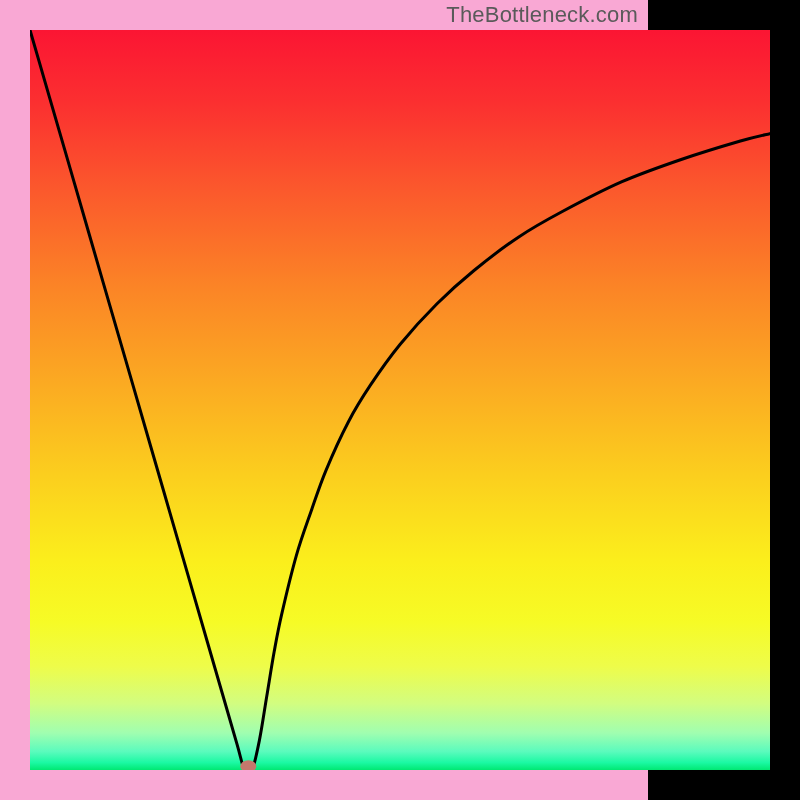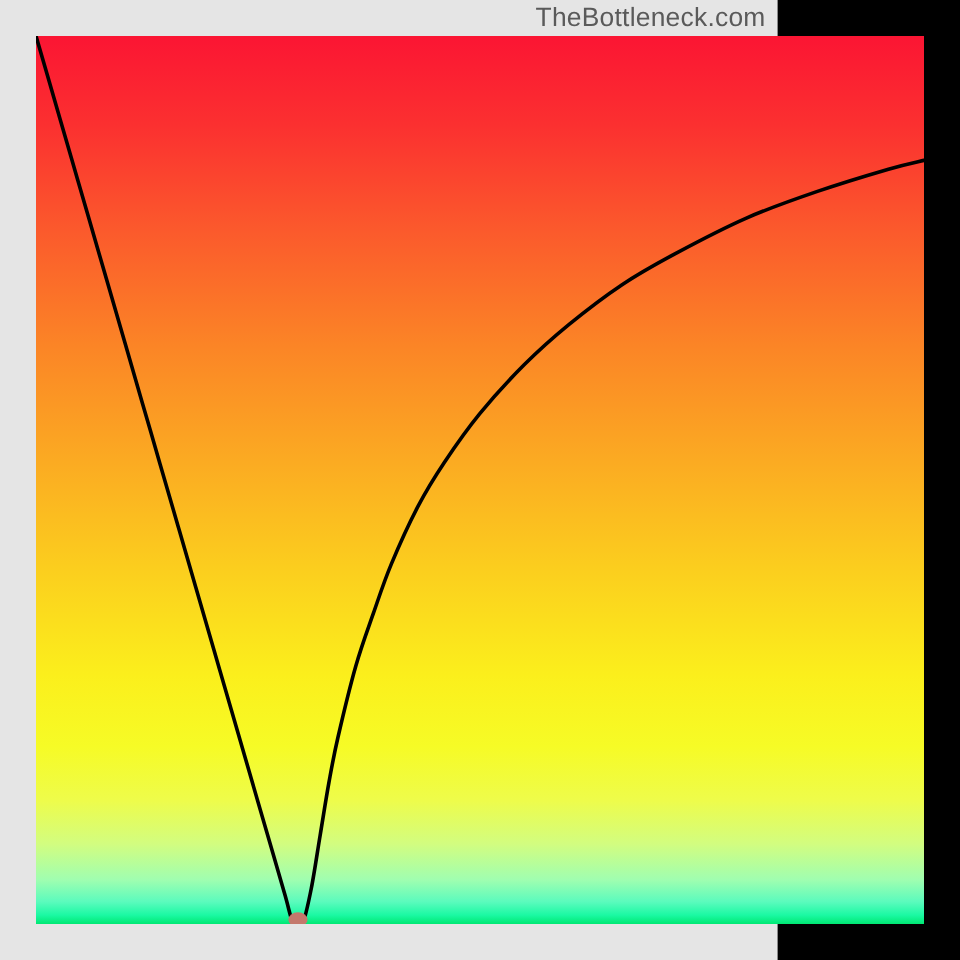--- a/index.html
+++ b/index.html
@@ -10,21 +10,21 @@
     background: #000;
     overflow: hidden;
     font-family: Arial, Helvetica, sans-serif;
   }
   .frame {
     position: absolute;
     top: 0;
     left: 0;
     width: 648px;
     height: 800px;
-    background: #e5e5e5;
+    background: #f9a8d4;
     text-align: center;
   }
   .plot-area {
     position: absolute;
     top: 30px;
     left: 30px;
     width: 740px;
     height: 740px;
     overflow: hidden;
   }

